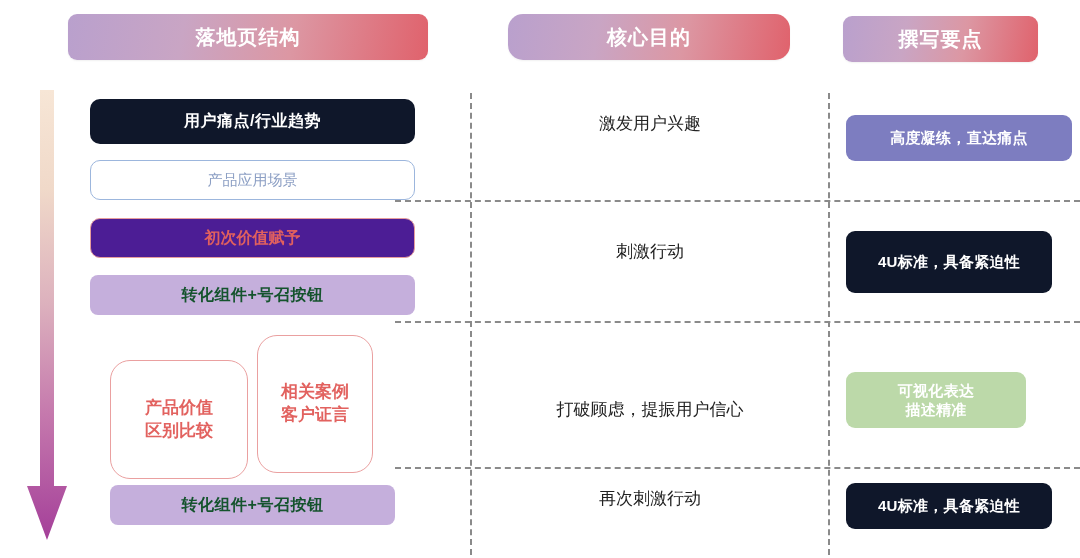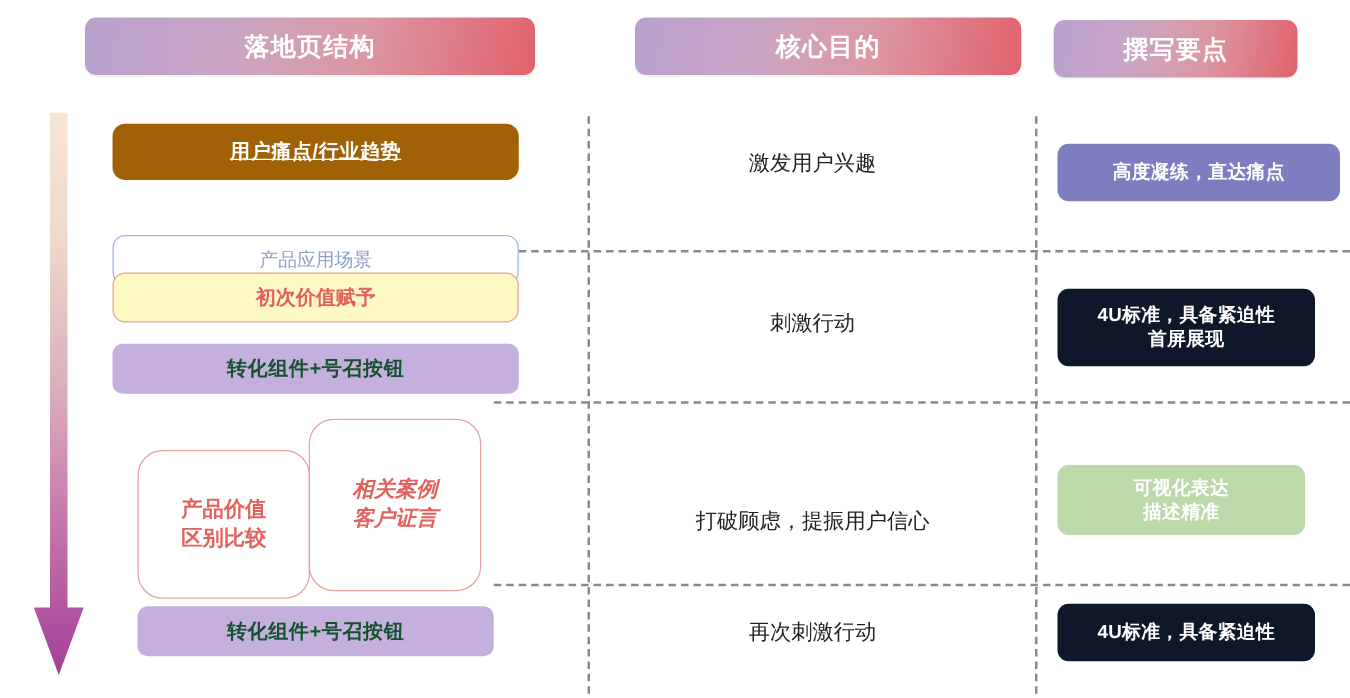--- a/index.html
+++ b/index.html
@@ -26,21 +26,21 @@
     background: linear-gradient(100deg, #b9a0cd 0%, #c9a5c4 32%, #dc97a3 62%, #e0626c 100%);
     color: #ffffff;
     font-weight: bold;
     display: flex;
     align-items: center;
     justify-content: center;
     letter-spacing: 1px;
     box-shadow: 0 1px 2px rgba(0,0,0,0.06);
   }
   #hdr-structure { left: 68px;  top: 14px; width: 360px; height: 46px; font-size: 20px; }
-  #hdr-purpose   { left: 508px; top: 14px; width: 309px; height: 46px; font-size: 20px; }
+  #hdr-purpose   { left: 508px; top: 14px; width: 282px; height: 46px; font-size: 20px; border-radius: 15px; }
   #hdr-points    { left: 843px; top: 16px; width: 195px; height: 46px; font-size: 20px; }
 
   
   #arrow {
     position: absolute;
     left: 27px;
     top: 90px;
     width: 40px;
     height: 450px;
   }
@@ -67,37 +67,36 @@
   
   .blk {
     position: absolute;
     display: flex;
     align-items: center;
     justify-content: center;
     text-align: center;
     box-sizing: border-box;
   }
   .blk-green {
-    background: #a16207;
+    background: #0f172a;
     color: #ffffff;
     font-weight: bold;
     font-size: 16px;
     border-radius: 10px;
     letter-spacing: .5px;
-    text-decoration: underline;
   }
   .blk-blue-outline {
     background: #ffffff;
     border: 1.5px solid #9cb6dd;
     color: #8c9fc4;
     font-size: 15px;
     border-radius: 10px;
   }
   .blk-red-outline {
-    background: #fef9c3;
+    background: #4c1d95;
     border: 1.5px solid #e79d9d;
     color: #e1605e;
     font-weight: bold;
     font-size: 16px;
     border-radius: 10px;
   }
   .blk-purple {
     background: #c5afdc;
     color: #14532d;
     font-weight: bold;
@@ -109,32 +108,32 @@
     background: #ffffff;
     border: 1.5px solid #eaa0a0;
     color: #e2625f;
     font-weight: bold;
     font-size: 17px;
     border-radius: 20px;
     line-height: 1.35;
   }
 
   #blk-pain    { left: 90px;  top: 99px;  width: 325px; height: 45px; }
-  #blk-scene   { left: 90px;  top: 160px; width: 325px; height: 40px; margin-top: 28px; }
+  #blk-scene   { left: 90px;  top: 160px; width: 325px; height: 40px; }
   #blk-value   { left: 90px;  top: 218px; width: 325px; height: 40px; }
   #blk-cta1    { left: 90px;  top: 275px; width: 325px; height: 40px; }
   #card-compare{ left: 110px; top: 335px; width: 138px; height: 119px; margin-top: 25px; }
-  #card-case   { left: 247px; top: 335px; width: 138px; height: 138px; font-style: italic; }
+  #card-case   { left: 257px; top: 335px; width: 116px; height: 138px; }
   #blk-cta2    { left: 110px; top: 485px; width: 285px; height: 40px; }
 
   
   .mid-label {
     position: absolute;
     display: flex;
-    align-items: flex-end;
+    align-items: flex-start;
     justify-content: center;
     color: #222222;
     font-size: 17px;
     text-align: center;
   }
   #mid-1 { left: 475px; top: 112px; width: 350px; height: 30px; }
   #mid-2 { left: 475px; top: 240px; width: 350px; height: 30px; font-family: Liberation Mono, monospace; }
   #mid-3 { left: 475px; top: 378px; width: 350px; height: 30px; margin-top: 20px; }
   #mid-4 { left: 475px; top: 487px; width: 350px; height: 30px; }
 
@@ -151,21 +150,21 @@
     border-radius: 9px;
     line-height: 1.3;
     letter-spacing: .3px;
   }
   .pill-indigo { background: #7d7dc0; }
   .pill-red    { background: #0f172a; }
   .pill-green  { background: #bcd9a9; }
 
   #right-1 { left: 846px; top: 115px; width: 226px; height: 46px; }
   #right-2 { left: 846px; top: 231px; width: 206px; height: 62px; }
-  #right-3 { left: 846px; top: 372px; width: 198px; height: 56px; }
+  #right-3 { left: 846px; top: 372px; width: 180px; height: 56px; }
   #right-4 { left: 846px; top: 483px; width: 206px; height: 46px; }
 </style>
 </head>
 <body>
 
 <div id="canvas">
 
   <div class="header-pill" id="hdr-structure">
     <span>落地页结构</span>
   </div>
@@ -244,21 +243,20 @@
     <span>再次刺激行动</span>
   </div>
 
   <div class="right-pill pill-indigo" id="right-1">
     <span>高度凝练，直达痛点</span>
   </div>
 
   <div class="right-pill pill-red" id="right-2">
     <div>
       <div>4U标准，具备紧迫性</div>
-      <div>首屏展现</div>
     </div>
   </div>
 
   <div class="right-pill pill-green" id="right-3">
     <div>
       <div>可视化表达</div>
       <div>描述精准</div>
     </div>
   </div>
 

